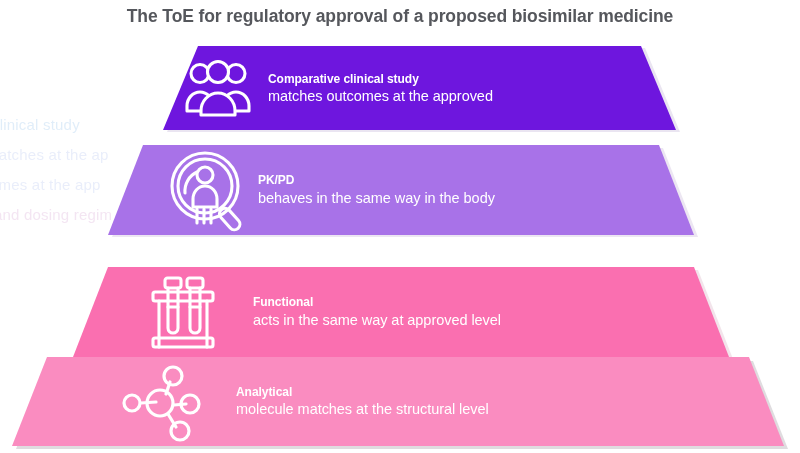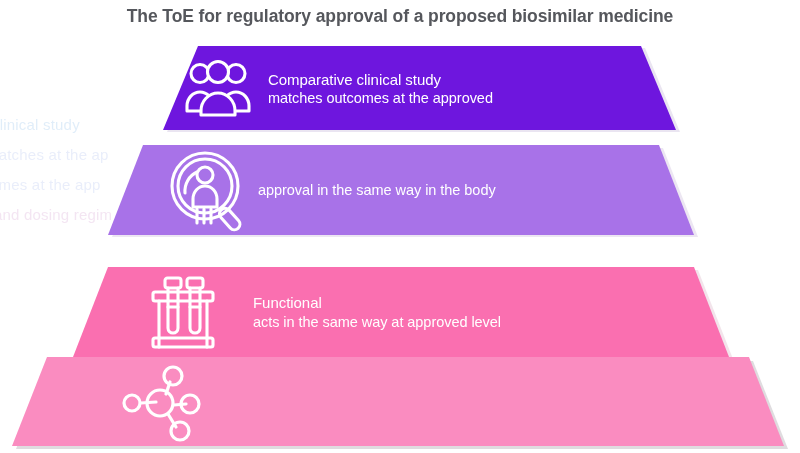--- a/index.html
+++ b/index.html
@@ -67,22 +67,22 @@
     align-items:center;
     justify-content:center;
   }
   .tier-icon svg { display:block; }
   .tier-text {
     position:relative;
     color:#ffffff;
     line-height:1.32;
   }
   .tier-title {
-    font-size:15px;
-    font-weight:normal;
+    font-size:12px;
+    font-weight:bold;
     letter-spacing:-0.05px;
     white-space:nowrap;
   }
   .tier-desc {
     font-size:14.5px;
     font-weight:normal;
     letter-spacing:-0.05px;
     text-align:right;
   }
   .tier-desc .ln { display:block; white-space:nowrap; }
@@ -139,22 +139,23 @@
           <circle cx="38" cy="37" r="33"></circle>
           <circle cx="38" cy="37" r="27"></circle>
           <circle cx="38" cy="26" r="8"></circle>
           <path d="M26 50 A12 13 0 0 1 50 50 L50 58 L26 58 Z"></path>
           <path d="M18 44 A20 21 0 0 1 30 23"></path>
           <path d="M30 60 L30 74 M37 60 L37 74 M44 60 L44 74"></path>
           <rect x="57" y="58" width="11" height="25" rx="5.5" transform="rotate(-42 62 70)"></rect>
         </svg>
       </div>
       <div class="tier-text" style="margin-left:4px;">
-        <div class="tier-desc">
-          <span class="ln">approval in the same way in the body</span>
+        <div class="tier-title">PK/PD</div>
+        <div class="tier-desc">
+          <span class="ln">behaves in the same way in the body</span>
         </div>
       </div>
     </div>
   </div>
 
   <div class="tier" style="left:55px; top:264px; width:690px; height:97px;">
     <div class="tier-shape">
       <svg viewBox="0 0 690 97" preserveAspectRatio="none">
         <polygon points="22,95 678,95 643,6 57,6" fill="#e7cedb" opacity=".55"></polygon>
         <polygon points="18,93 674,93 639,3 53,3" fill="#FA6FB0"></polygon>
@@ -194,16 +195,22 @@
       <div class="tier-icon" style="width:104px;">
         <svg width="88" height="80" viewBox="0 0 88 80" fill="none" stroke="#ffffff" stroke-width="3.2" stroke-linecap="round" stroke-linejoin="round">
           <path d="M25 41 L40 40 M50 32 L54 20 M58 43 L70 42 M52 52 L60 65"></path>
           <circle cx="44" cy="41" r="13"></circle>
           <circle cx="16" cy="41" r="8"></circle>
           <circle cx="57" cy="14" r="9"></circle>
           <circle cx="74" cy="42" r="9"></circle>
           <circle cx="64" cy="69" r="9"></circle>
         </svg>
       </div>
+      <div class="tier-text" style="margin-left:24px;">
+        <div class="tier-title">Analytical</div>
+        <div class="tier-desc">
+          <span class="ln">molecule matches at the structural level</span>
+        </div>
+      </div>
     </div>
   </div>
 
 </div>
 
 </body></html>

